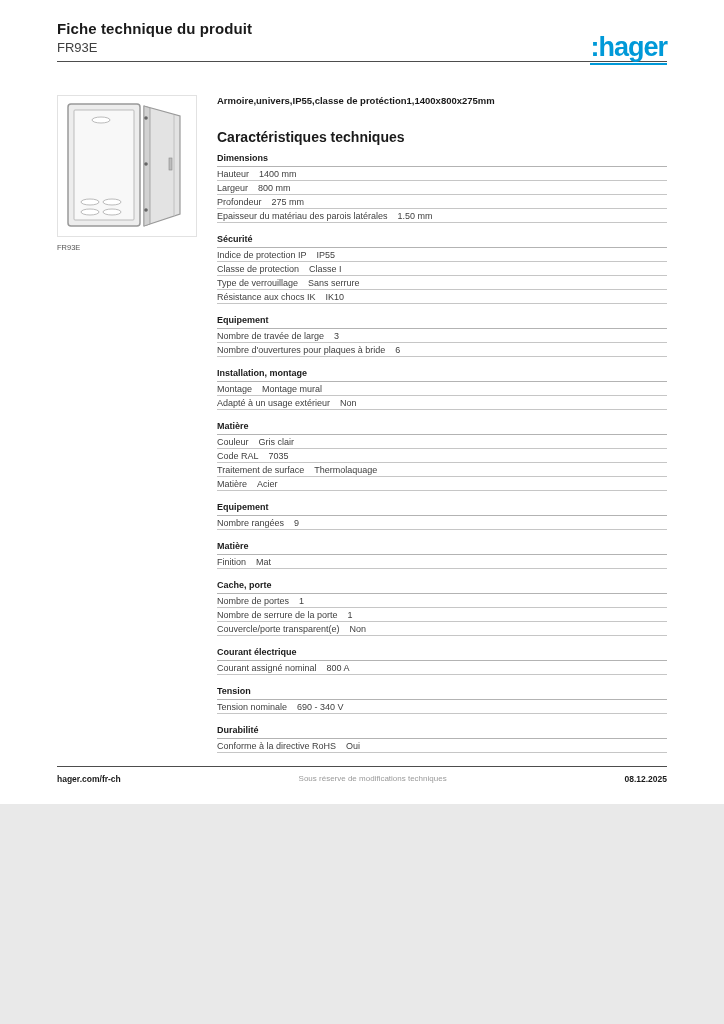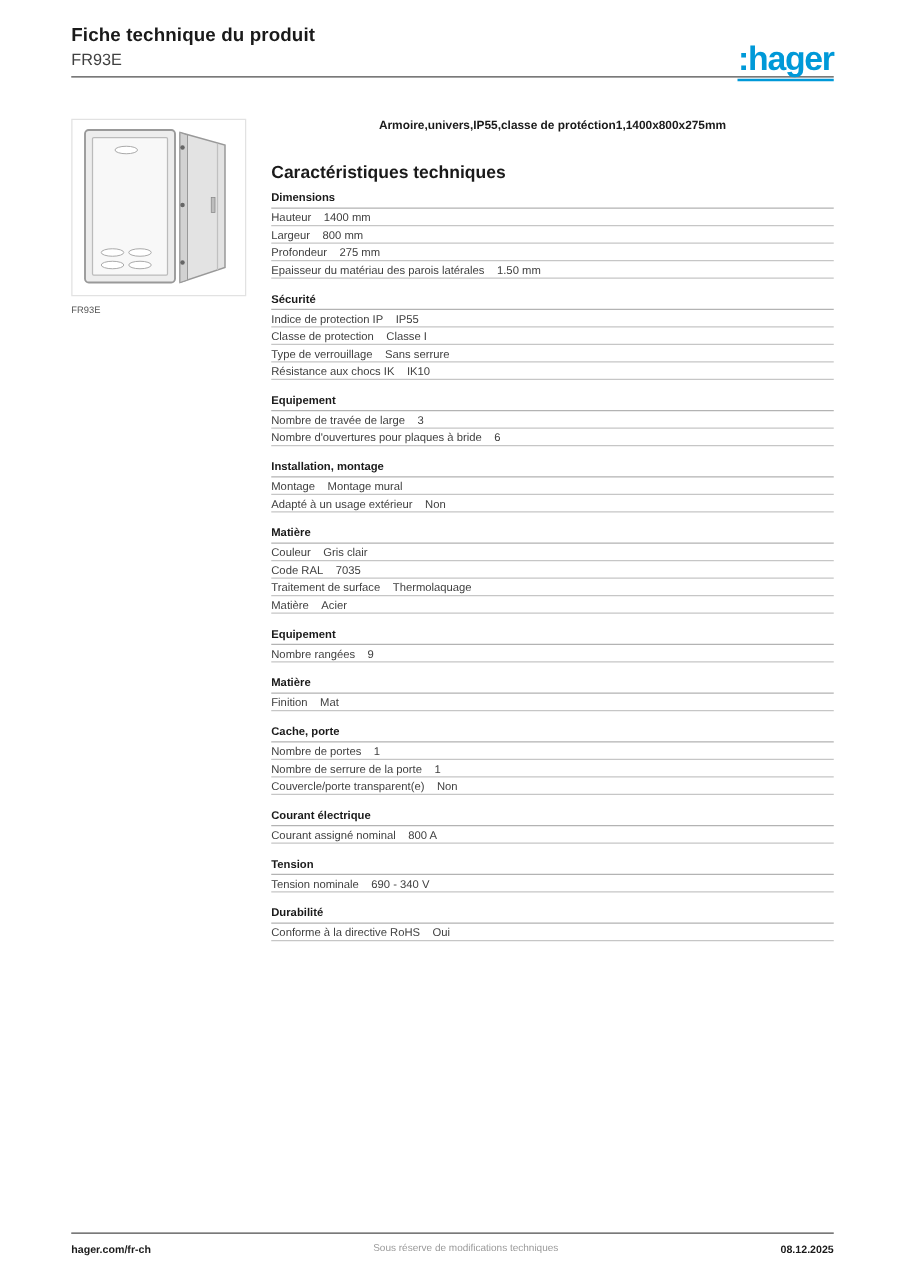--- a/index.html
+++ b/index.html
@@ -1,18 +1,18 @@
 <!DOCTYPE html>
 <html><head>
 <meta charset="utf-8">
 <style>
   * { margin: 0; padding: 0; box-sizing: border-box; }
   html, body { background: #e9e9e9; }
   .page {
-    width: 724px; height: 1024px;
+    width: 724px; height: 804px;
     margin: 0 auto;
     position: relative;
     background: #ffffff;
     font-family: "Liberation Sans", "DejaVu Sans", sans-serif;
     color: #1a1a1a;
     overflow: hidden;
   }
   
   .header {
     position: absolute; top: 20px; left: 57px; right: 57px;
@@ -34,21 +34,21 @@
     display: flex; gap: 20px;
   }
   .left-col { flex: 0 0 140px; width: 140px; }
   .image-box {
     width: 140px; height: 142px;
     border: 1px solid #e2e2e2; background: #fff;
     display: flex; align-items: center; justify-content: center;
   }
   .image-caption { font-size: 7.5px; color: #555; margin-top: 6px; }
   .right-col { flex: 1; min-width: 0; }
-  .description { font-size: 9.5px; font-weight: bold; color: #1a1a1a; line-height: 11px; text-align: center; }
+  .description { font-size: 9.5px; font-weight: bold; color: #1a1a1a; line-height: 11px; }
   .char-title { font-size: 14px; font-weight: bold; margin-top: 26px; line-height: 10px; }
   .spec-heading {
     font-size: 9px; font-weight: bold; color: #1a1a1a;
     line-height: 10px; margin-top: 11px; padding-bottom: 3px;
     border-bottom: 1px solid #b3b3b3;
   }
   .spec-row {
     display: flex; justify-content: flex-start;
     font-size: 9px; line-height: 10px; color: #404040;
     padding: 1.5px 0;

